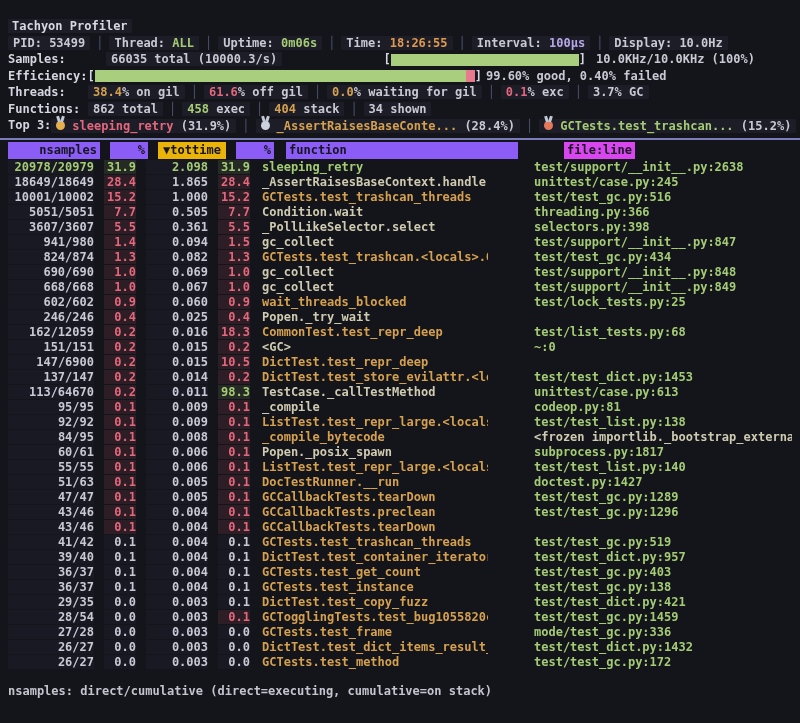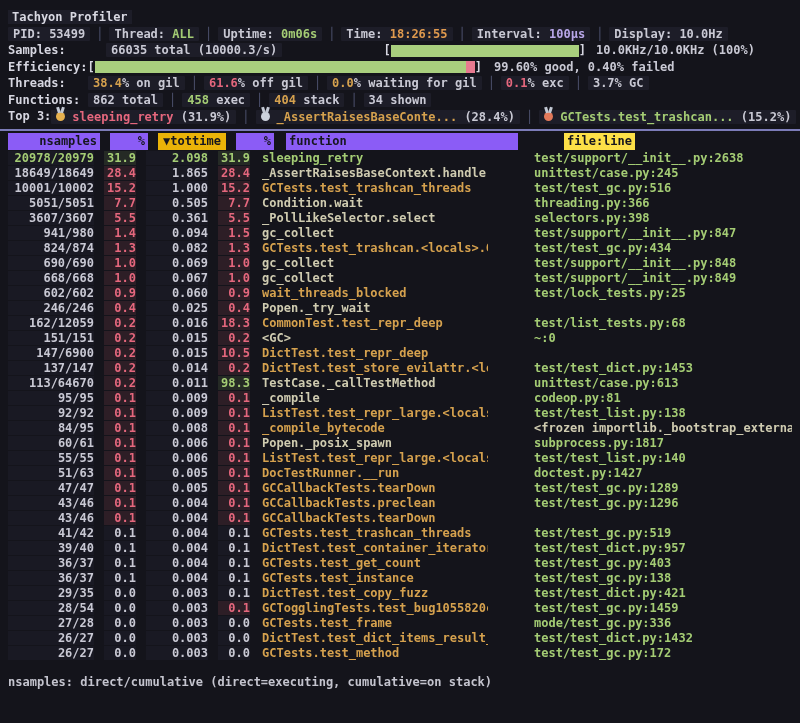--- a/index.html
+++ b/index.html
@@ -2,21 +2,21 @@
 <html><head>
 <meta charset="utf-8">
 <style>
   html,body{margin:0;padding:0;}
   body{
     width:800px;height:723px;overflow:hidden;
     background:#14141b;
     font-family:"DejaVu Sans Mono","Liberation Mono",monospace;
     font-size:12px;font-weight:bold;color:#c9c9d4;
   }
-  .screen{padding:9px 8px 0 8px;}
+  .screen{padding:18px 8px 0 8px;}
   .line{height:16.5px;display:flex;align-items:center;white-space:pre;}
   .seg-box{background:#1d1d28;padding:0 5px;border-radius:1px;}
   .sep{color:#4e5370;padding:0 6px;}
   .lbl{display:inline-block;width:80px;color:#d6d6e0;}
   .c-white{color:#c9c9d4}.c-green{color:#a4cc74}.c-red{color:#e5677d}
   .c-gold{color:#d5a14e}.c-cream{color:#cfcbb0}.c-lavender{color:#b8a7e8}
   .c-orange{color:#e09a4e}
   .bracket{color:#d6d6e0;}
   .bar{display:inline-flex;height:12px;background:#1d1d28;overflow:hidden;vertical-align:middle;}
   .bar-samples{width:188px;}
@@ -29,21 +29,21 @@
   .thead{height:16px;margin-bottom:1px;}
   .trow{height:15px;}
   .col-ns{width:86px;text-align:right;}
   .col-pd{width:32px;margin-left:10px;text-align:right;}
   .col-tt{width:62px;margin-left:10px;text-align:right;}
   .col-pc{width:32px;margin-left:10px;text-align:right;}
   .col-fn{width:226px;margin-left:12px;text-align:left;overflow:hidden;}
   .col-fl{flex:1;margin-left:46px;text-align:left;overflow:hidden;}
   .hcell{background:#8b5cf6;color:#16161e;padding:1px 3px 2px 3px;}
   .hcell.sorted{background:#eab308;text-align:center;}
-  .hcell-inline{display:inline-block;background:#fde047;color:#16161e;padding:1px 3px 2px 3px;}
+  .hcell-inline{display:inline-block;background:#d946ef;color:#16161e;padding:1px 3px 2px 3px;}
   .trow .col-ns,.trow .col-pd,.trow .col-tt,.trow .col-pc{background:#191923;}
   .trow .col-pd.c-red,.trow .col-pc.c-red{background:rgba(229,103,125,.12);}
   .trow .col-pd.c-green,.trow .col-pc.c-green{background:rgba(164,204,116,.12);}
   
   .medal{display:inline-block;width:9px;height:9px;border-radius:50%;position:relative;margin:3px 7px 0 0;}
   .medal::before,.medal::after{content:'';position:absolute;width:3px;height:6px;background:#c3c9d4;top:-5px;}
   .medal::before{left:1px;transform:rotate(-18deg);}
   .medal::after{left:5px;transform:rotate(18deg);}
   .medal-gold{background:#e6b04e;}
   .medal-silver{background:#ccd2dd;}
@@ -68,21 +68,21 @@
     <span class="seg-box c-white" style="margin-left:18px;">66035 total (10000.3/s)</span>
     <span style="margin-left:58px;">
       <span class="bracket">[</span><span class="bar bar-samples"><span class="bar-good" id="samples-fill" style="width: 100%;"></span></span><span class="bracket">]</span>
     </span>
     <span class="c-white" style="margin-left:10px;">10.0KHz/10.0KHz (100%)</span>
   </div>
 
   <div class="line">
     <span class="lbl" style="width:auto;">Efficiency:</span>
     <span class="bracket">[</span><span class="bar bar-eff"><span class="bar-good" id="eff-good" style="width: 97.8%;"></span><span class="bar-bad" id="eff-bad" style="width: 2.2%;"></span></span><span class="bracket">]</span>
-    <span class="c-white" style="margin-left:12px;">99.60% good, 0.40% failed</span>
+    <span class="c-white" style="margin-left:4px;">99.60% good, 0.40% failed</span>
   </div>
 
   <div class="line">
     <span class="lbl">Threads:</span>
     <span id="threads-segments"><span class="seg-box"><span class="c-gold">38.4</span><span class="c-white">% on gil</span></span><span class="sep">│</span><span class="seg-box"><span class="c-red">61.6</span><span class="c-white">% off gil</span></span><span class="sep">│</span><span class="seg-box"><span class="c-gold">0.0</span><span class="c-white">% waiting for gil</span></span><span class="sep">│</span><span class="seg-box"><span class="c-red">0.1</span><span class="c-white">% exc</span></span><span class="sep">│</span><span class="seg-box"><span class="c-white">3.7</span><span class="c-white">% GC</span></span></span>
   </div>
 
   <div class="line">
     <span class="lbl">Functions:</span>
     <span id="functions-segments"><span class="seg-box"><span class="c-white">862</span><span class="c-white"> total</span></span><span class="sep">│</span><span class="seg-box"><span class="c-green">458</span><span class="c-white"> exec</span></span><span class="sep">│</span><span class="seg-box"><span class="c-gold">404</span><span class="c-white"> stack</span></span><span class="sep">│</span><span class="seg-box"><span class="c-white">34</span><span class="c-white"> shown</span></span></span>

